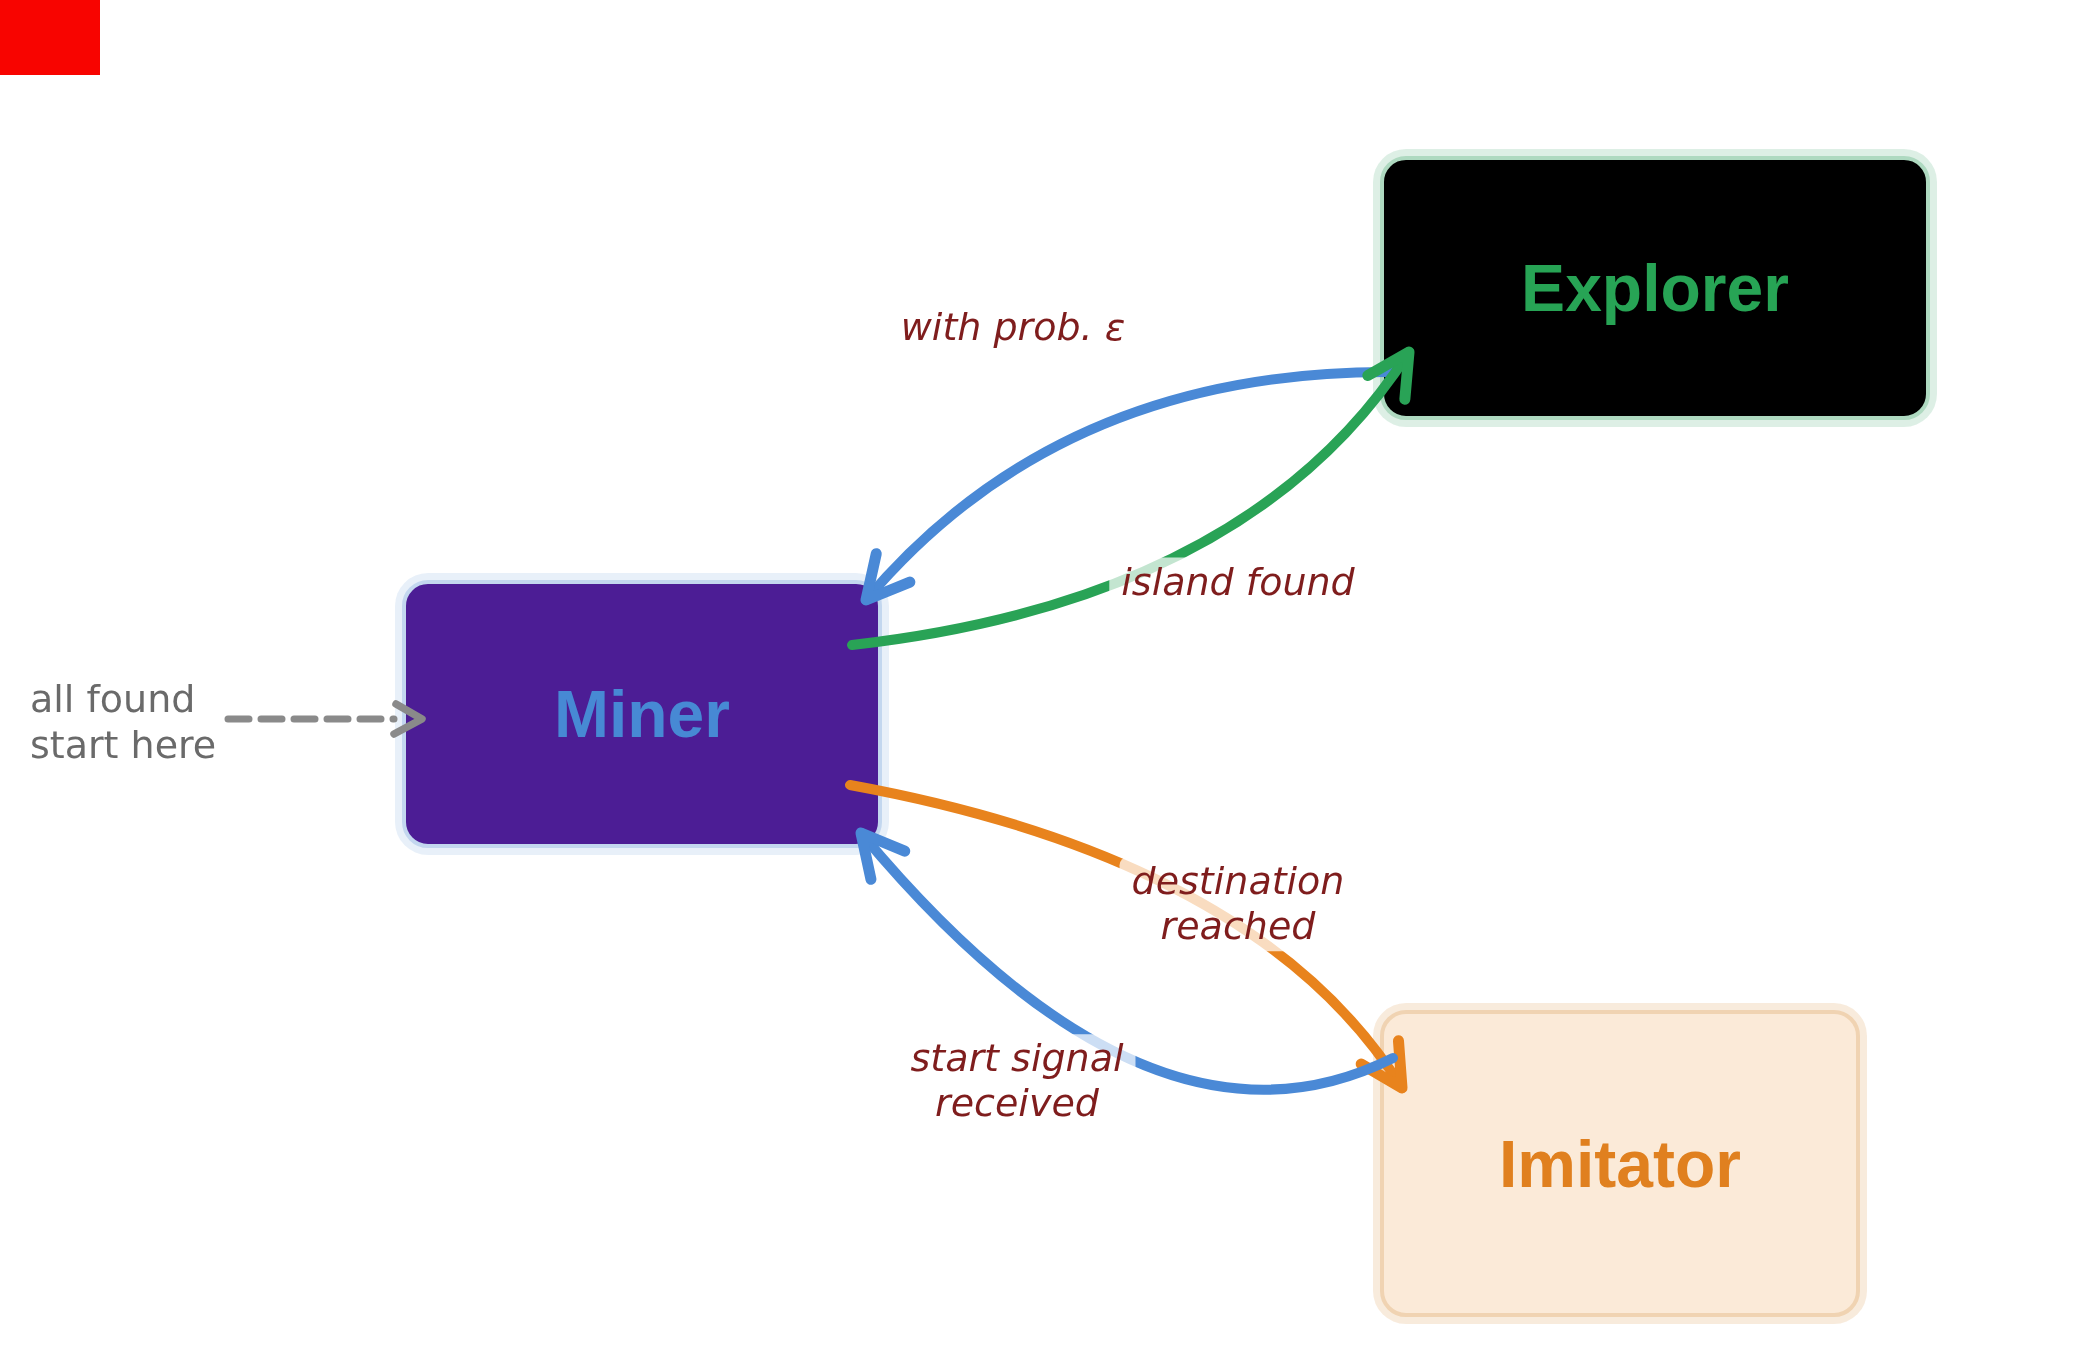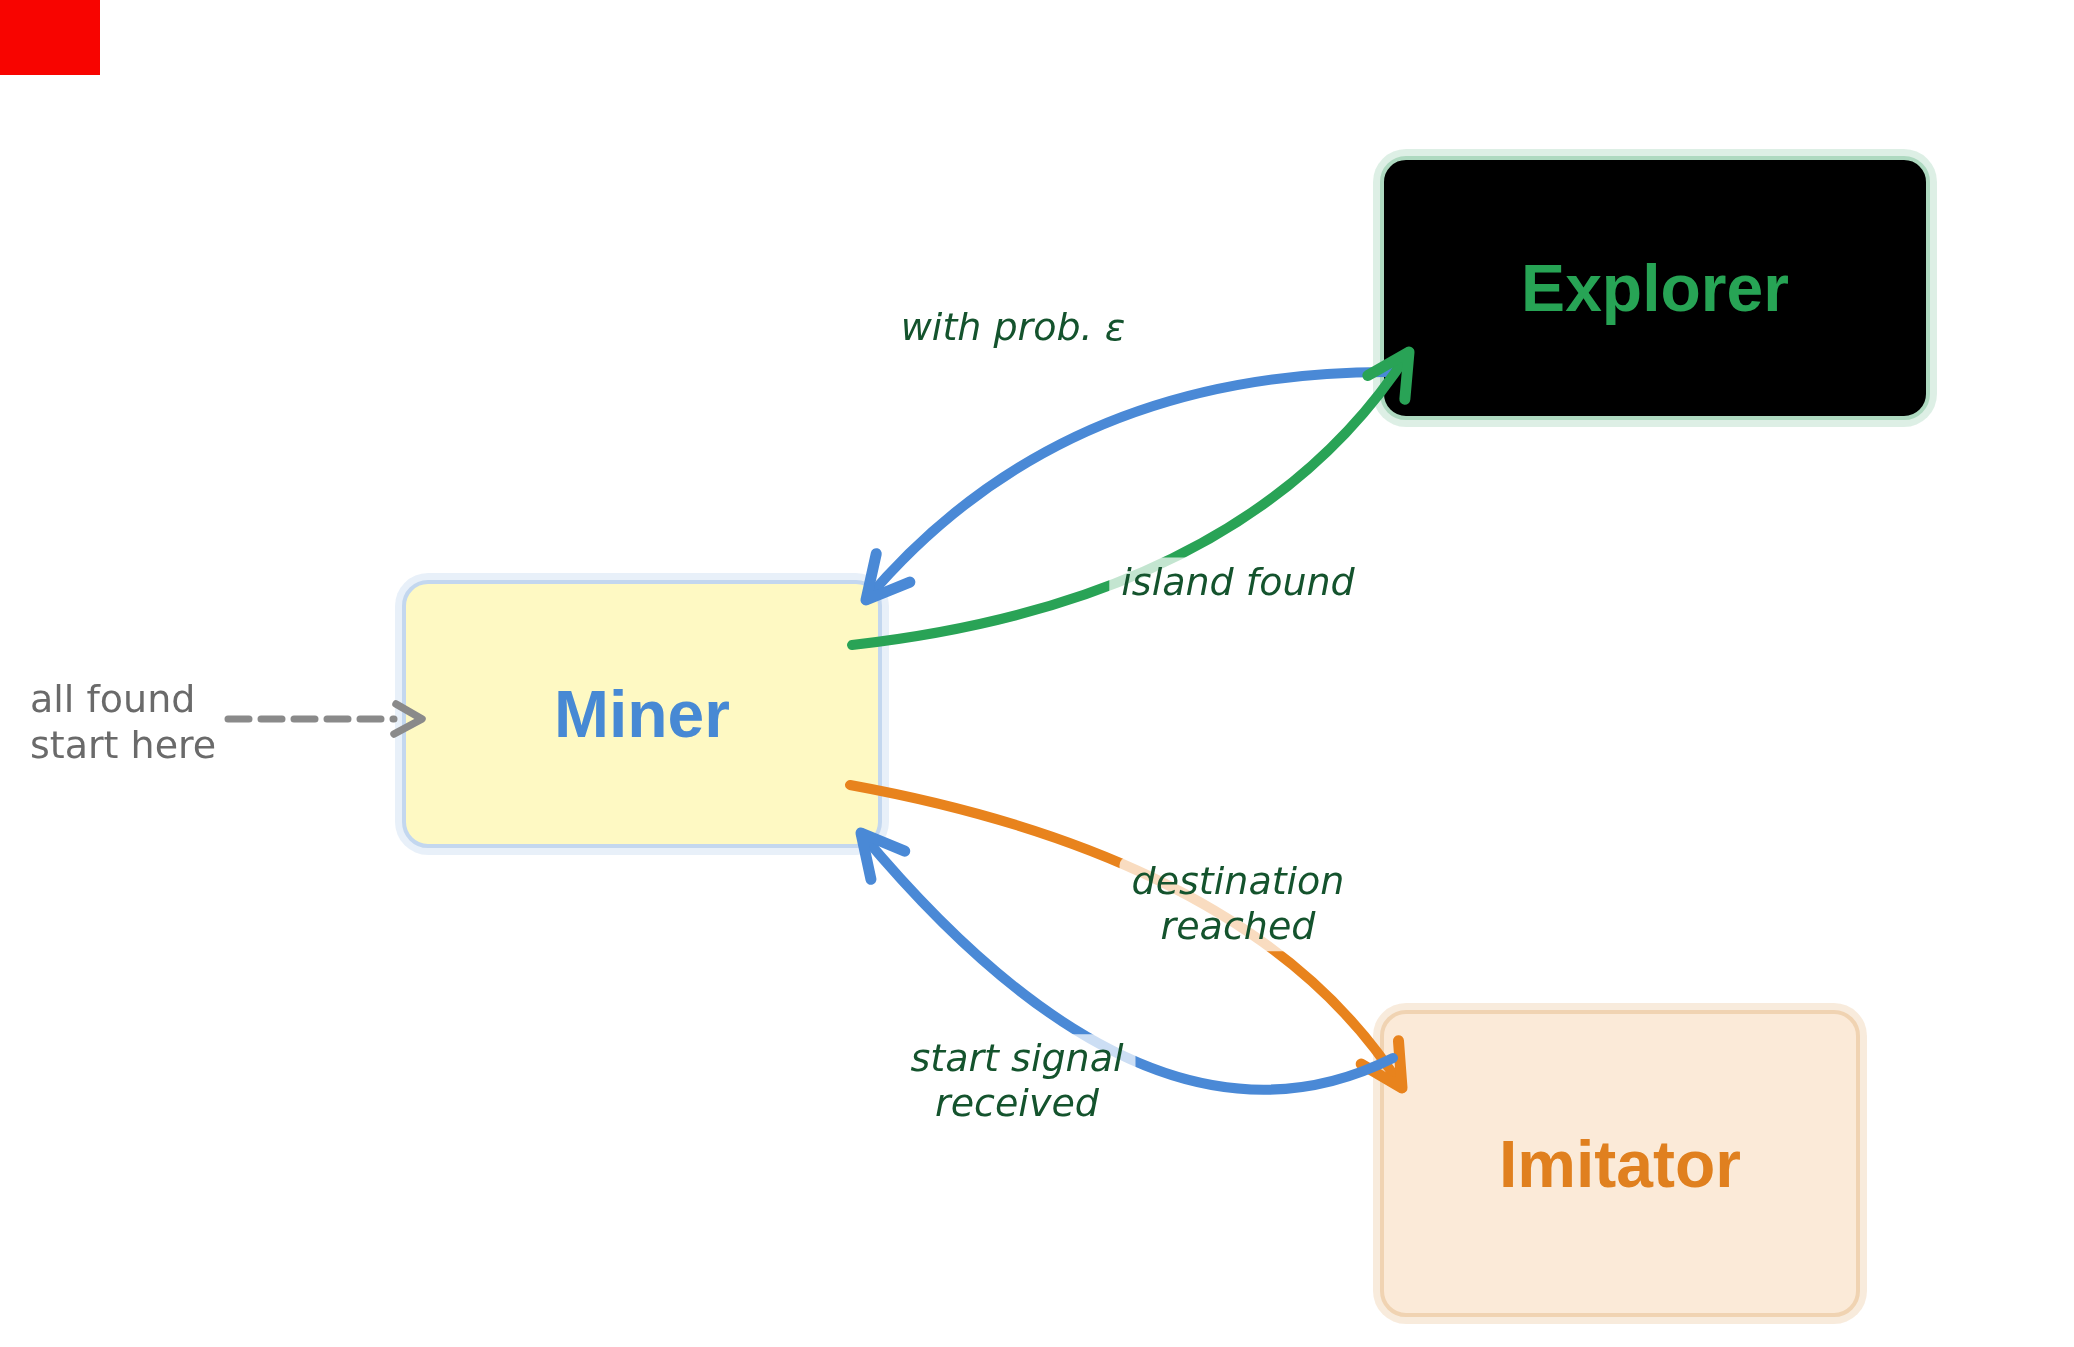--- a/index.html
+++ b/index.html
@@ -22,21 +22,21 @@
     box-sizing: border-box;
   }
   .node-title {
     font-family: "Liberation Sans", sans-serif;
     font-weight: 700;
     font-size: 66px;
     letter-spacing: 0px;
   }
   #node-miner {
     left: 402px; top: 580px; width: 480px; height: 268px;
-    background: #fef9c3;
+    background: #4c1d95;
     border: 4px solid #c3d7ef;
     box-shadow: 0 0 0 7px rgba(195, 215, 239, 0.38);
   }
   #node-miner .node-title { color: #4789d4; }
   #node-explorer {
     left: 1380px; top: 156px; width: 550px; height: 264px;
     background: #000000;
     border: 4px solid #aed9c0;
     box-shadow: 0 0 0 7px rgba(174, 217, 192, 0.42);
     text-align: center;
@@ -59,21 +59,21 @@
   }
 
   
   .edge-label {
     position: absolute;
     transform: translate(-50%, -50%);
     font-family: "DejaVu Sans", sans-serif;
     font-style: italic;
     font-size: 38px;
     line-height: 1.18;
-    color: #14532d;
+    color: #7f1d1d;
     text-align: center;
     white-space: pre-line;
     background: rgba(255, 255, 255, 0.72);
     padding: 2px 12px;
     border-radius: 8px;
   }
   #label-with-prob       { left: 1013px; top: 327px; }
   #label-island-found    { left: 1238px; top: 582px; }
   #label-destination     { left: 1238px; top: 856px; margin-top: 48px; }
   #label-better-signal   { left: 1017px; top: 1081px; }

